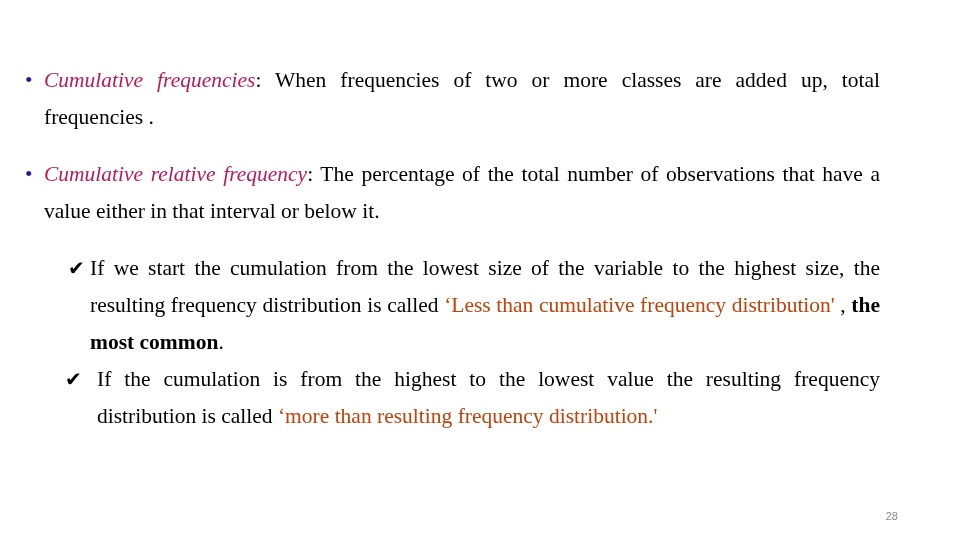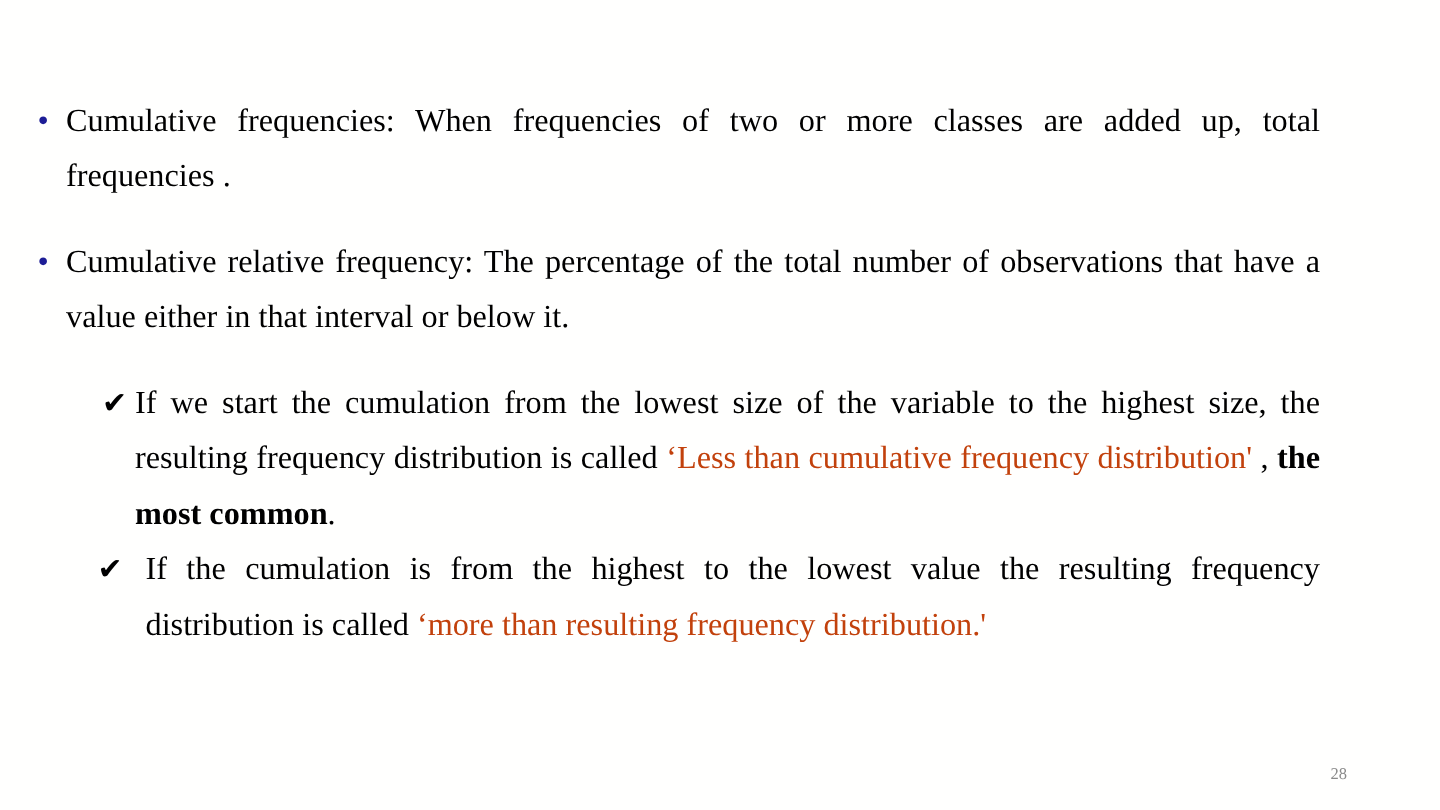--- a/index.html
+++ b/index.html
@@ -40,21 +40,22 @@
   .bullet-block:last-of-type { margin-bottom: 0; }
   .bullet-dot {
     position: absolute;
     left: 5px;
     top: 0;
     color: #1d1d96;
     font-size: 21.5px;
     line-height: 37px;
   }
   .lead {
-    color: #000000;
+    color: #be185d;
+    font-style: italic;
   }
   .lead-colon { color: #000000; }
 
   
   .check-block {
     position: relative;
     margin-left: 45px;
     padding-left: 32px;
     font-size: 21.5px;
     line-height: 37px;
@@ -84,21 +85,21 @@
 
   
   .check-block, .bullet-block { text-align-last: left; }
 
   .page-number {
     position: absolute;
     right: 62px;
     bottom: 18px;
     font-size: 11px;
     color: #8a8a8a;
-    font-family: Liberation Serif, serif;
+    font-family: Liberation Sans, sans-serif;
   }
 </style>
 </head>
 <body>
 
 <div class="slide">
 
   <div class="content">
 
     <div class="bullet-block">

